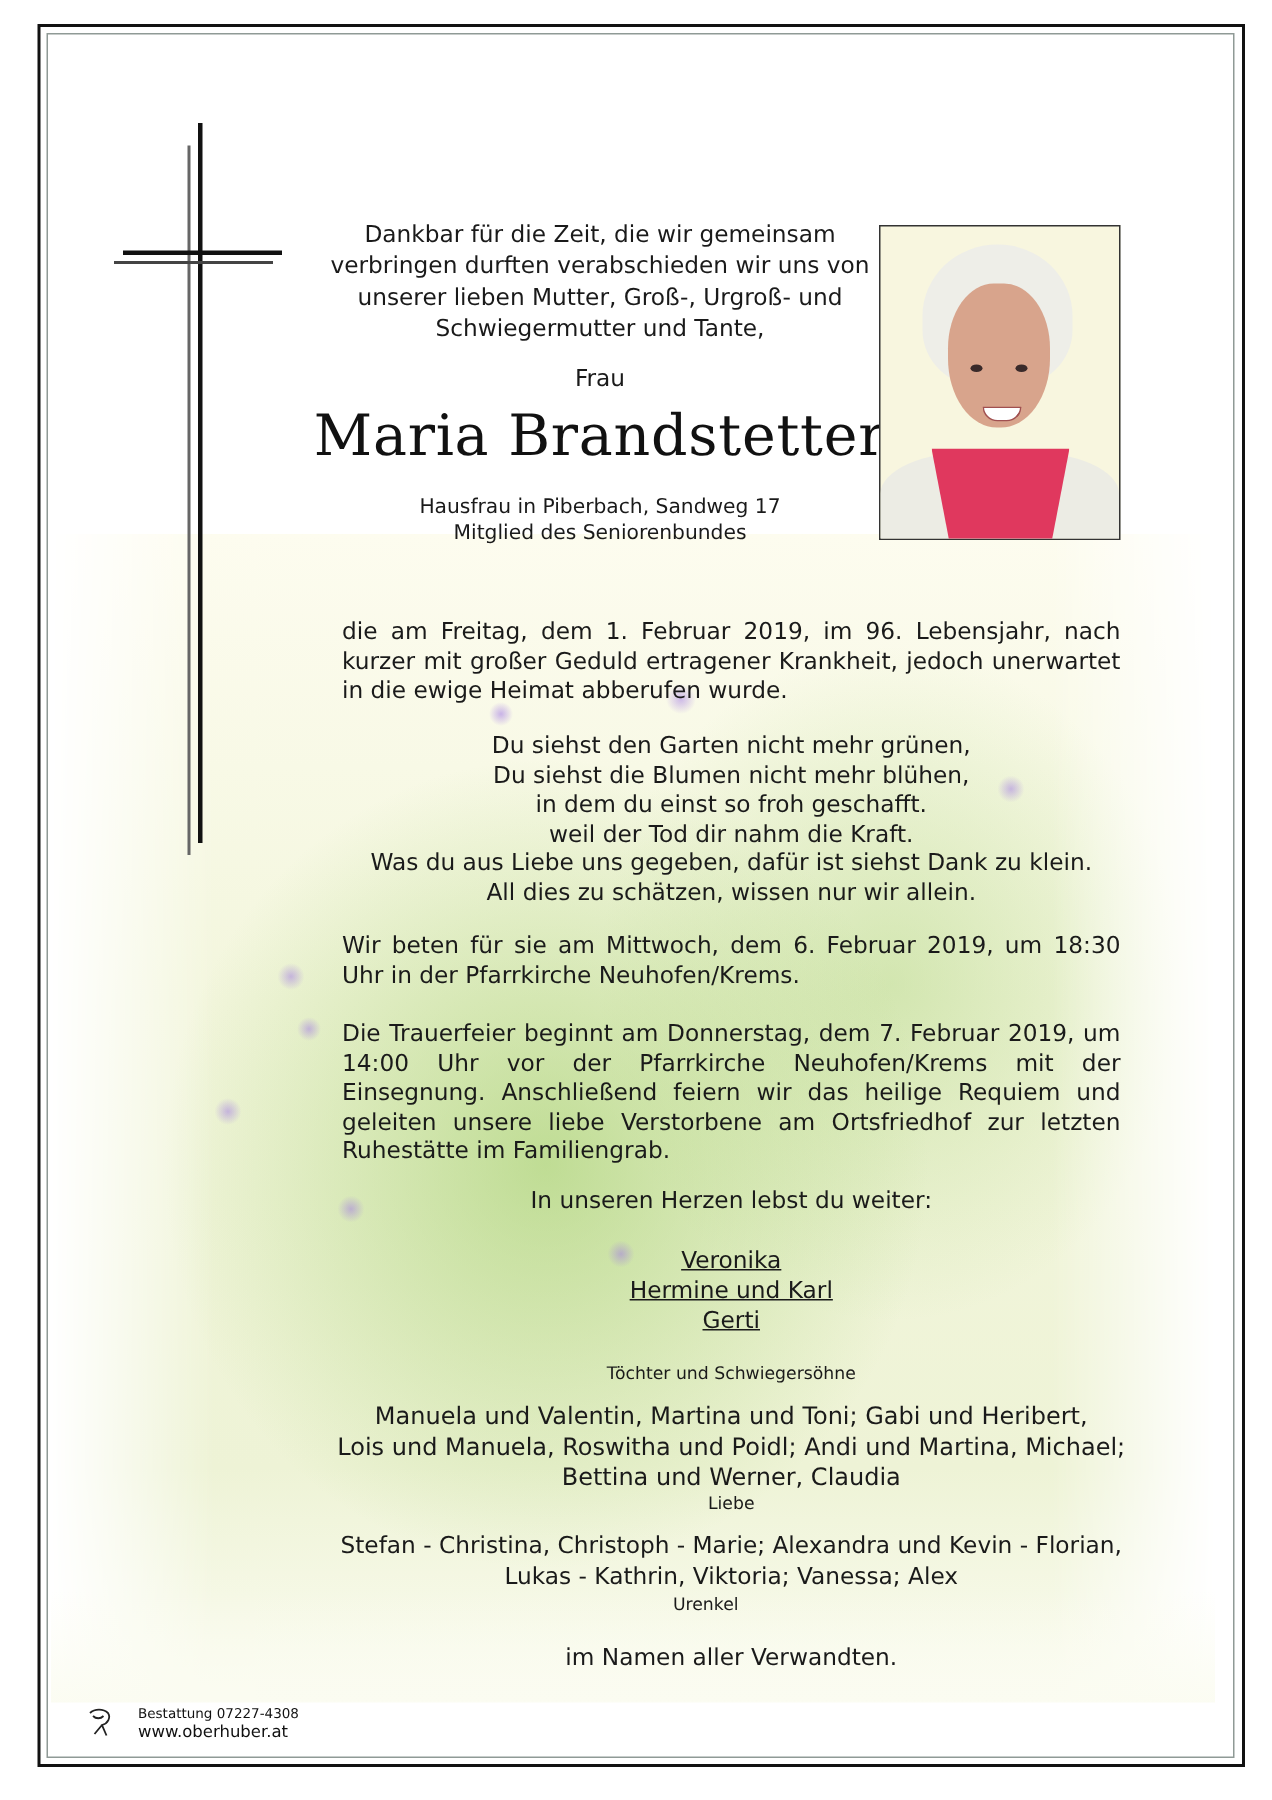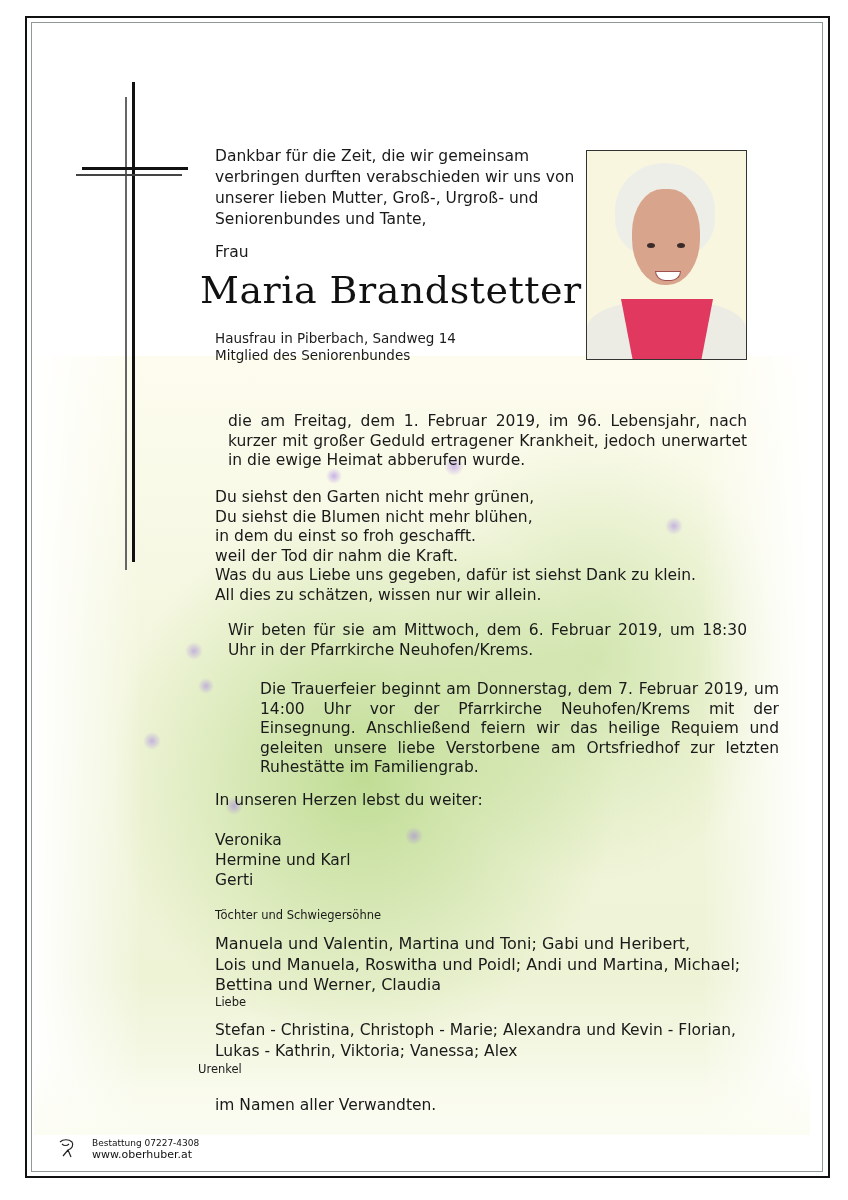--- a/index.html
+++ b/index.html
@@ -23,43 +23,43 @@
         -webkit-mask-image: linear-gradient(to right, transparent 0%, #000 14%, #000 86%, transparent 100%);
         mask-image: linear-gradient(to right, transparent 0%, #000 14%, #000 86%, transparent 100%);
   }
   .bg-bottom-fade { position:absolute; left:34px; top:1060px; width:776px; height:75px;
         background:linear-gradient(to bottom, rgba(255,255,255,0), rgba(251,252,241,0.9)); }
   .cross-v1 { position:absolute; left:132px; top:82px; width:2.5px; height:480px; background:#111; }
   .cross-v2 { position:absolute; left:125px; top:97px; width:1.5px; height:473px; background:#666; }
   .cross-h1 { position:absolute; left:82px; top:167px; width:106px; height:2.5px; background:#111; }
   .cross-h2 { position:absolute; left:76px; top:174px; width:106px; height:1.5px; background:#444; }
 
-  .c { position:absolute; text-align:left; }
+  .c { position:absolute; text-align:center; }
   .intro { left:215px; top:146px; width:370px; font-size:15.5px; line-height:21px; }
   .frau { left:215px; top:243px; width:370px; font-size:15.5px; }
   .name { left:200px; top:268px; width:400px; font-family:"DejaVu Serif", serif; font-size:38px; letter-spacing:0.5px; color:#111; }
   .sub { left:215px; top:330px; width:370px; font-size:13.5px; line-height:17px; }
 
   .photo { position:absolute; left:586px; top:150px; width:159px; height:208px; border:1.5px solid #333;
            background:#f8f6df; overflow:hidden; }
   .p-hair { position:absolute; left:28px; top:12px; width:100px; height:95px; border-radius:50% 50% 40% 40%; background:#eeeee8; }
   .p-face { position:absolute; left:45px; top:38px; width:68px; height:96px; border-radius:45% 45% 48% 48%; background:#d8a48c; }
   .p-eye1 { position:absolute; left:60px; top:92px; width:8px; height:5px; border-radius:50%; background:#3a2a2a; }
   .p-eye2 { position:absolute; left:90px; top:92px; width:8px; height:5px; border-radius:50%; background:#3a2a2a; }
   .p-mouth { position:absolute; left:68px; top:120px; width:24px; height:8px; border-radius:0 0 12px 12px; background:#fff; border:1px solid #a05050; }
   .p-cardigan { position:absolute; left:0; top:150px; width:159px; height:70px; background:#ecece4; border-radius:40% 40% 0 0; }
   .p-shirt { position:absolute; left:34px; top:140px; width:92px; height:80px; background:#e0385e; clip-path:polygon(0 10%,100% 10%,85% 100%,15% 100%); }
 
   .para { position:absolute; left:228px; width:519px; font-size:15.5px; line-height:19.5px; text-align:justify; }
   .p1 { top:412px; }
   .poem { left:215px; top:488px; width:545px; font-size:15.5px; line-height:19.5px; }
   .p2 { top:621px; }
-  .p3 { top:680px;margin-left:32px; }
+  .p3 { top:680px; }
   .herz { left:215px; top:791px; width:545px; font-size:15.5px; }
-  .kids { left:215px; top:830px; width:545px; font-size:15.5px; line-height:20px; }
+  .kids { left:215px; top:830px; width:545px; font-size:15.5px; line-height:20px;text-decoration:underline; }
   .lbl { font-size:11.5px; line-height:15px; }
   .kids-lbl { left:215px; top:908px; width:545px; }
   .enkel { left:215px; top:934px; width:545px; font-size:16px; line-height:20.5px; }
   .enkel-lbl { left:215px; top:995px; width:545px; }
   .uren { left:215px; top:1020px; width:545px; font-size:15.5px; line-height:20.5px; }
   .uren-lbl { left:198px; top:1062px; width:545px; }
   .closing { left:215px; top:1096px; width:545px; font-size:15.5px; }
 
   .footer { position:absolute; left:57px; top:1134px; height:30px; display:flex; align-items:center; gap:15px; }
   .logo { width:20px; height:22px; }
@@ -79,26 +79,26 @@
   <div class="cross-v2"></div>
   <div class="cross-v1"></div>
   <div class="cross-h1"></div>
   <div class="cross-h2"></div>
 </div>
 
 <div class="c intro">
   <div>Dankbar für die Zeit, die wir gemeinsam</div>
   <div>verbringen durften verabschieden wir uns von</div>
   <div>unserer lieben Mutter, Groß-, Urgroß- und</div>
-  <div>Seniorenbundes und Tante,</div>
+  <div>Schwiegermutter und Tante,</div>
 </div>
 <div class="c frau">Frau</div>
 <div class="c name">Maria Brandstetter</div>
 <div class="c sub">
-  <div>Hausfrau in Piberbach, Sandweg 14</div>
+  <div>Hausfrau in Piberbach, Sandweg 17</div>
   <div>Mitglied des Seniorenbundes</div>
 </div>
 
 <div class="photo">
   <div class="p-hair"></div>
   <div class="p-cardigan"></div>
   <div class="p-shirt"></div>
   <div class="p-face"></div>
   <div class="p-eye1"></div>
   <div class="p-eye2"></div>

